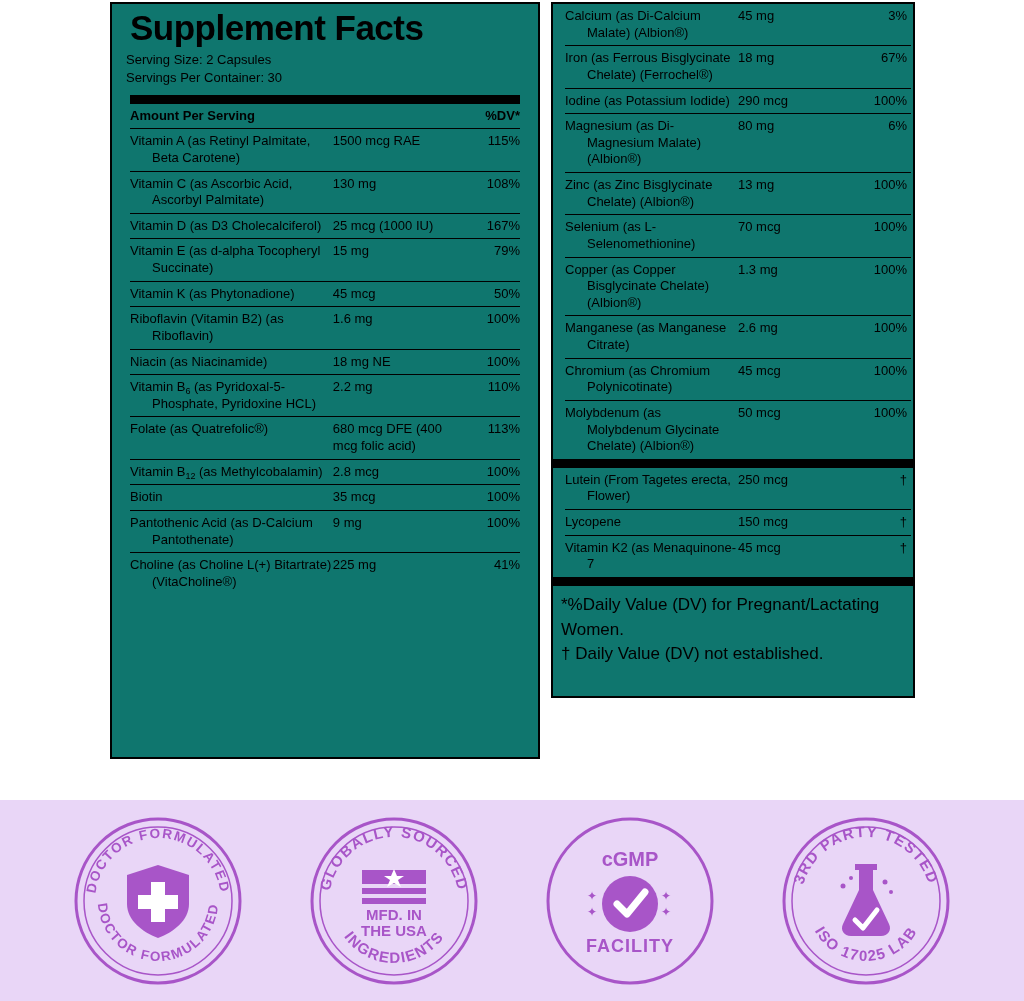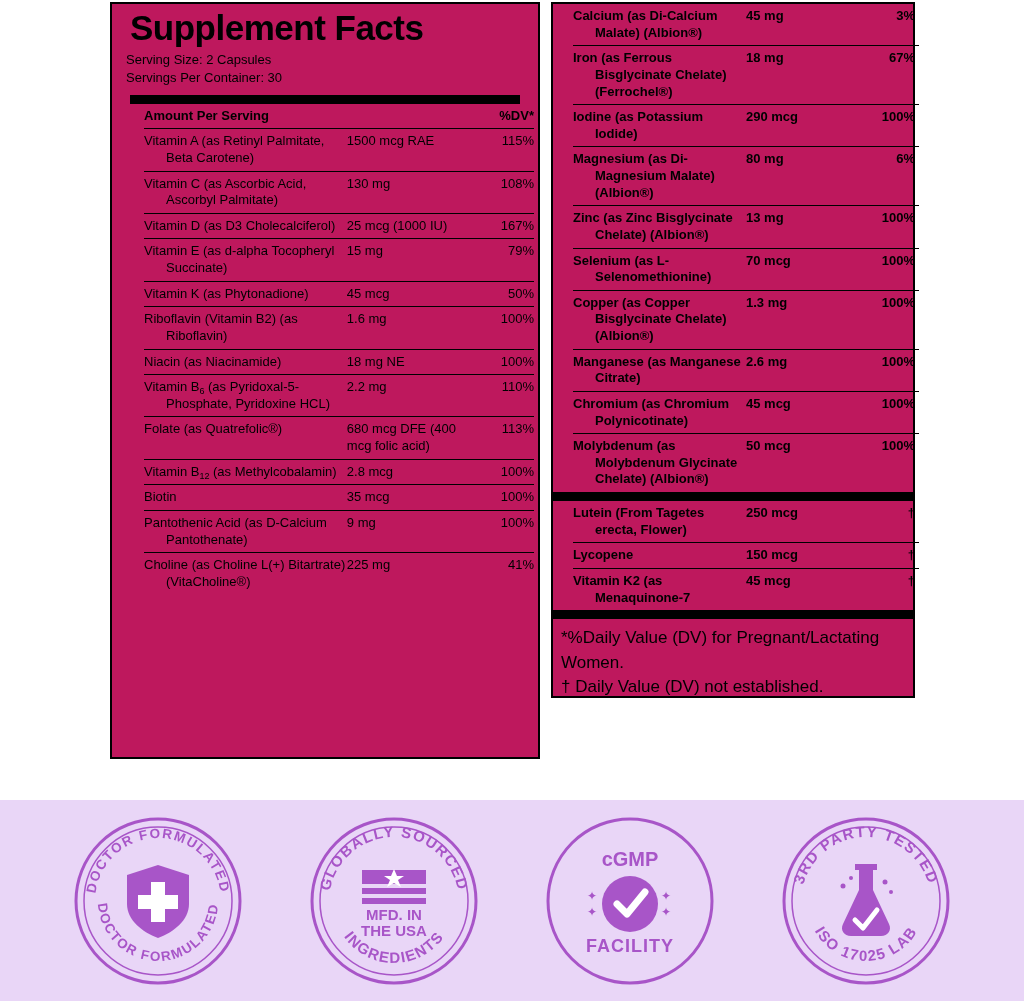--- a/index.html
+++ b/index.html
@@ -20,21 +20,21 @@
   .panels {
     position: absolute;
     left: 0; top: 0;
     width: 1024px;
     height: 800px;
   }
 
   .panel {
     position: absolute;
     border: 2px solid #000;
-    background: #be185d;
+    background: #0f766e;
     box-sizing: border-box;
   }
   .panel-left {
     left: 110px;
     top: 2px;
     width: 430px;
     height: 757px;
     padding: 0 8px;
   }
   .panel-right {
@@ -66,28 +66,27 @@
   }
   .rule-thick-right {
     height: 9px;
     background: #000;
     margin: 0;
   }
 
   
   table.facts {
     width: calc(100% - 20px);
-    margin: 0 24px;
+    margin: 0 10px;
     border-collapse: collapse;
     font-size: 13px;
   }
   .panel-right table.facts {
     width: calc(100% - 14px);
-    margin: 0 20px;
-    font-weight: bold;
+    margin: 0 12px;
   }
   table.facts td {
     vertical-align: top;
     padding: 4px 0 4px 0;
     border-bottom: 1px solid #000;
     line-height: 1.28;
   }
   table.facts tr:last-child td {
     border-bottom: none;
   }

